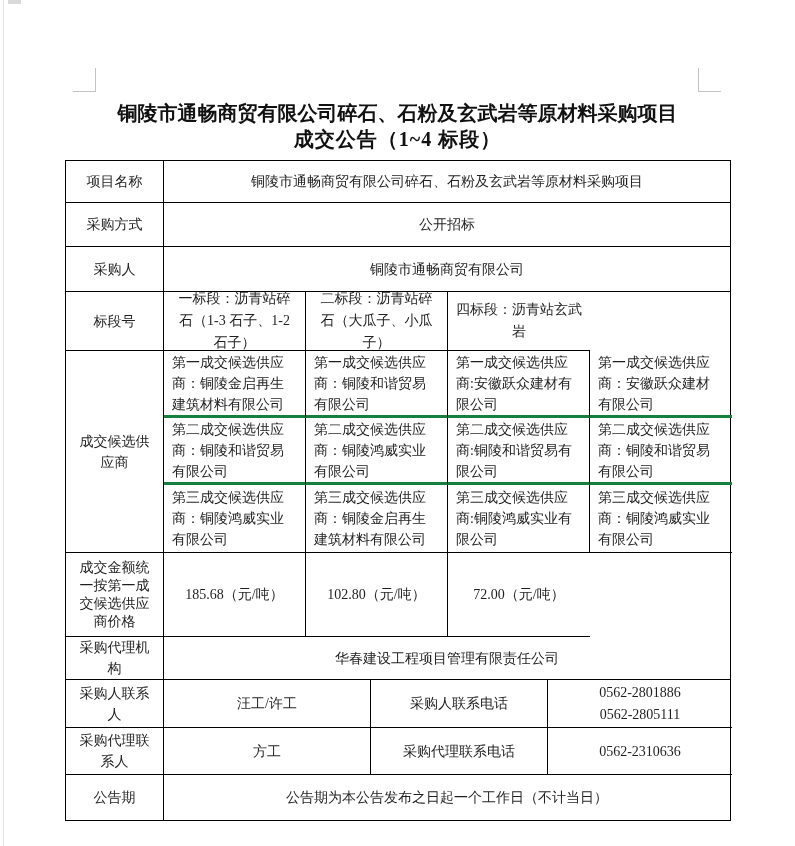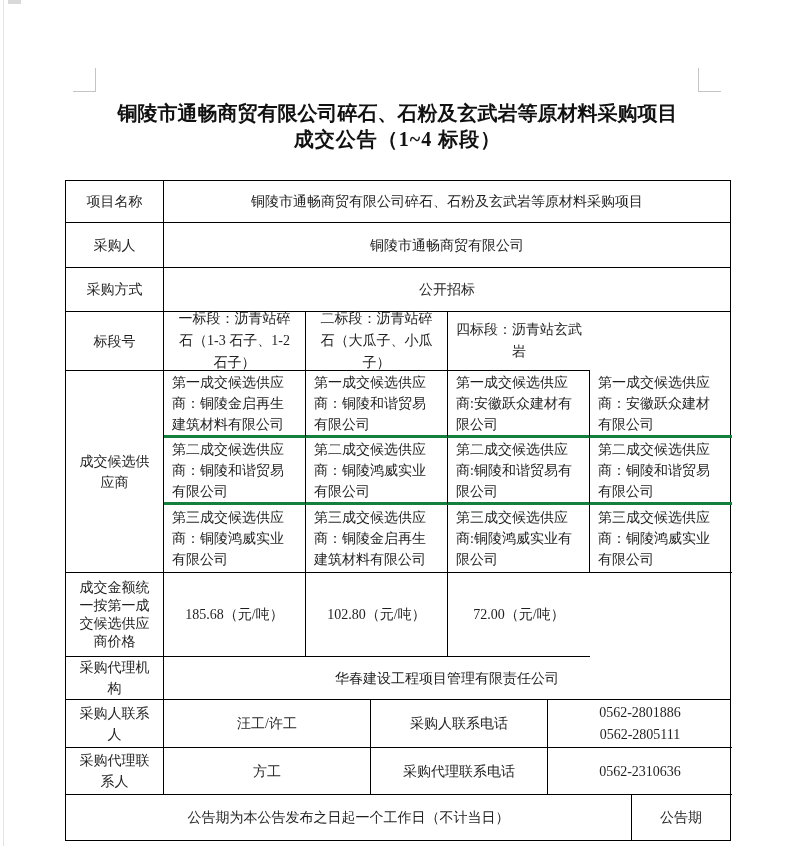--- a/index.html
+++ b/index.html
@@ -14,21 +14,21 @@
   
   .mark{position:absolute;width:22px;height:23px;}
   .mark-left{left:73px;top:68px;border-right:1px solid #c4c4c4;border-bottom:1px solid #c4c4c4;}
   .mark-right{left:698px;top:68px;border-left:1px solid #c4c4c4;border-bottom:1px solid #c4c4c4;}
   
   .title{position:absolute;left:0;top:100px;width:795px;text-align:center;
     font-weight:bold;font-size:20px;color:#111;}
   .title .line1{line-height:26px;}
   .title .line2{line-height:26px;letter-spacing:1px;}
   
-  .t{position:absolute;left:65px;top:180px;width:666px;box-sizing:border-box;
+  .t{position:absolute;left:65px;top:160px;width:666px;box-sizing:border-box;
     border:1px solid #000;font-size:14px;}
   .tr{display:flex;}
   .td{box-sizing:border-box;flex-shrink:0;display:flex;align-items:center;justify-content:center;
     text-align:center;border-right:1px solid #000;border-bottom:1px solid #000;
     padding:2px 8px;line-height:21px;}
   .tr > .td:last-child{border-right:none;}
   .tr:last-child > .td{border-bottom:none;}
   .c-label{width:98px;padding:2px 11px;}
   .c-std{width:142px;}
   .c-wide{width:566px;}
@@ -62,28 +62,28 @@
   <div class="line2">成交公告（1~4 标段）</div>
 </div>
 
 <div class="t">
 
   <div class="tr h42">
     <div class="td c-label">项目名称</div>
     <div class="td c-wide">铜陵市通畅商贸有限公司碎石、石粉及玄武岩等原材料采购项目</div>
   </div>
 
+  <div class="tr h44">
+    <div class="td c-label">采购方式</div>
+    <div class="td c-wide">公开招标</div>
+  </div>
+
   <div class="tr h45">
     <div class="td c-label">采购人</div>
     <div class="td c-wide">铜陵市通畅商贸有限公司</div>
-  </div>
-
-  <div class="tr h44">
-    <div class="td c-label">采购方式</div>
-    <div class="td c-wide">公开招标</div>
   </div>
 
   <div class="tr h59">
     <div class="td c-label">标段号</div>
     <div class="td c-std sec-cell">一标段：沥青站碎石（1-3 石子、1-2 石子）</div>
     <div class="td c-std sec-cell">二标段：沥青站碎石（大瓜子、小瓜子）</div>
     <div class="td c-std sec-cell">四标段：沥青站玄武岩</div>
   </div>
 
   <div class="tr h202">
@@ -133,17 +133,17 @@
   </div>
 
   <div class="tr h47">
     <div class="td c-label">采购代理联系人</div>
     <div class="td c-name">方工</div>
     <div class="td c-phlabel">采购代理联系电话</div>
     <div class="td c-phone">0562-2310636</div>
   </div>
 
   <div class="tr h45b">
+    <div class="td c-label">公告期</div>
     <div class="td c-wide">公告期为本公告发布之日起一个工作日（不计当日）</div>
-    <div class="td c-label">公告期</div>
   </div>
 
 </div>
 
 </body></html>

